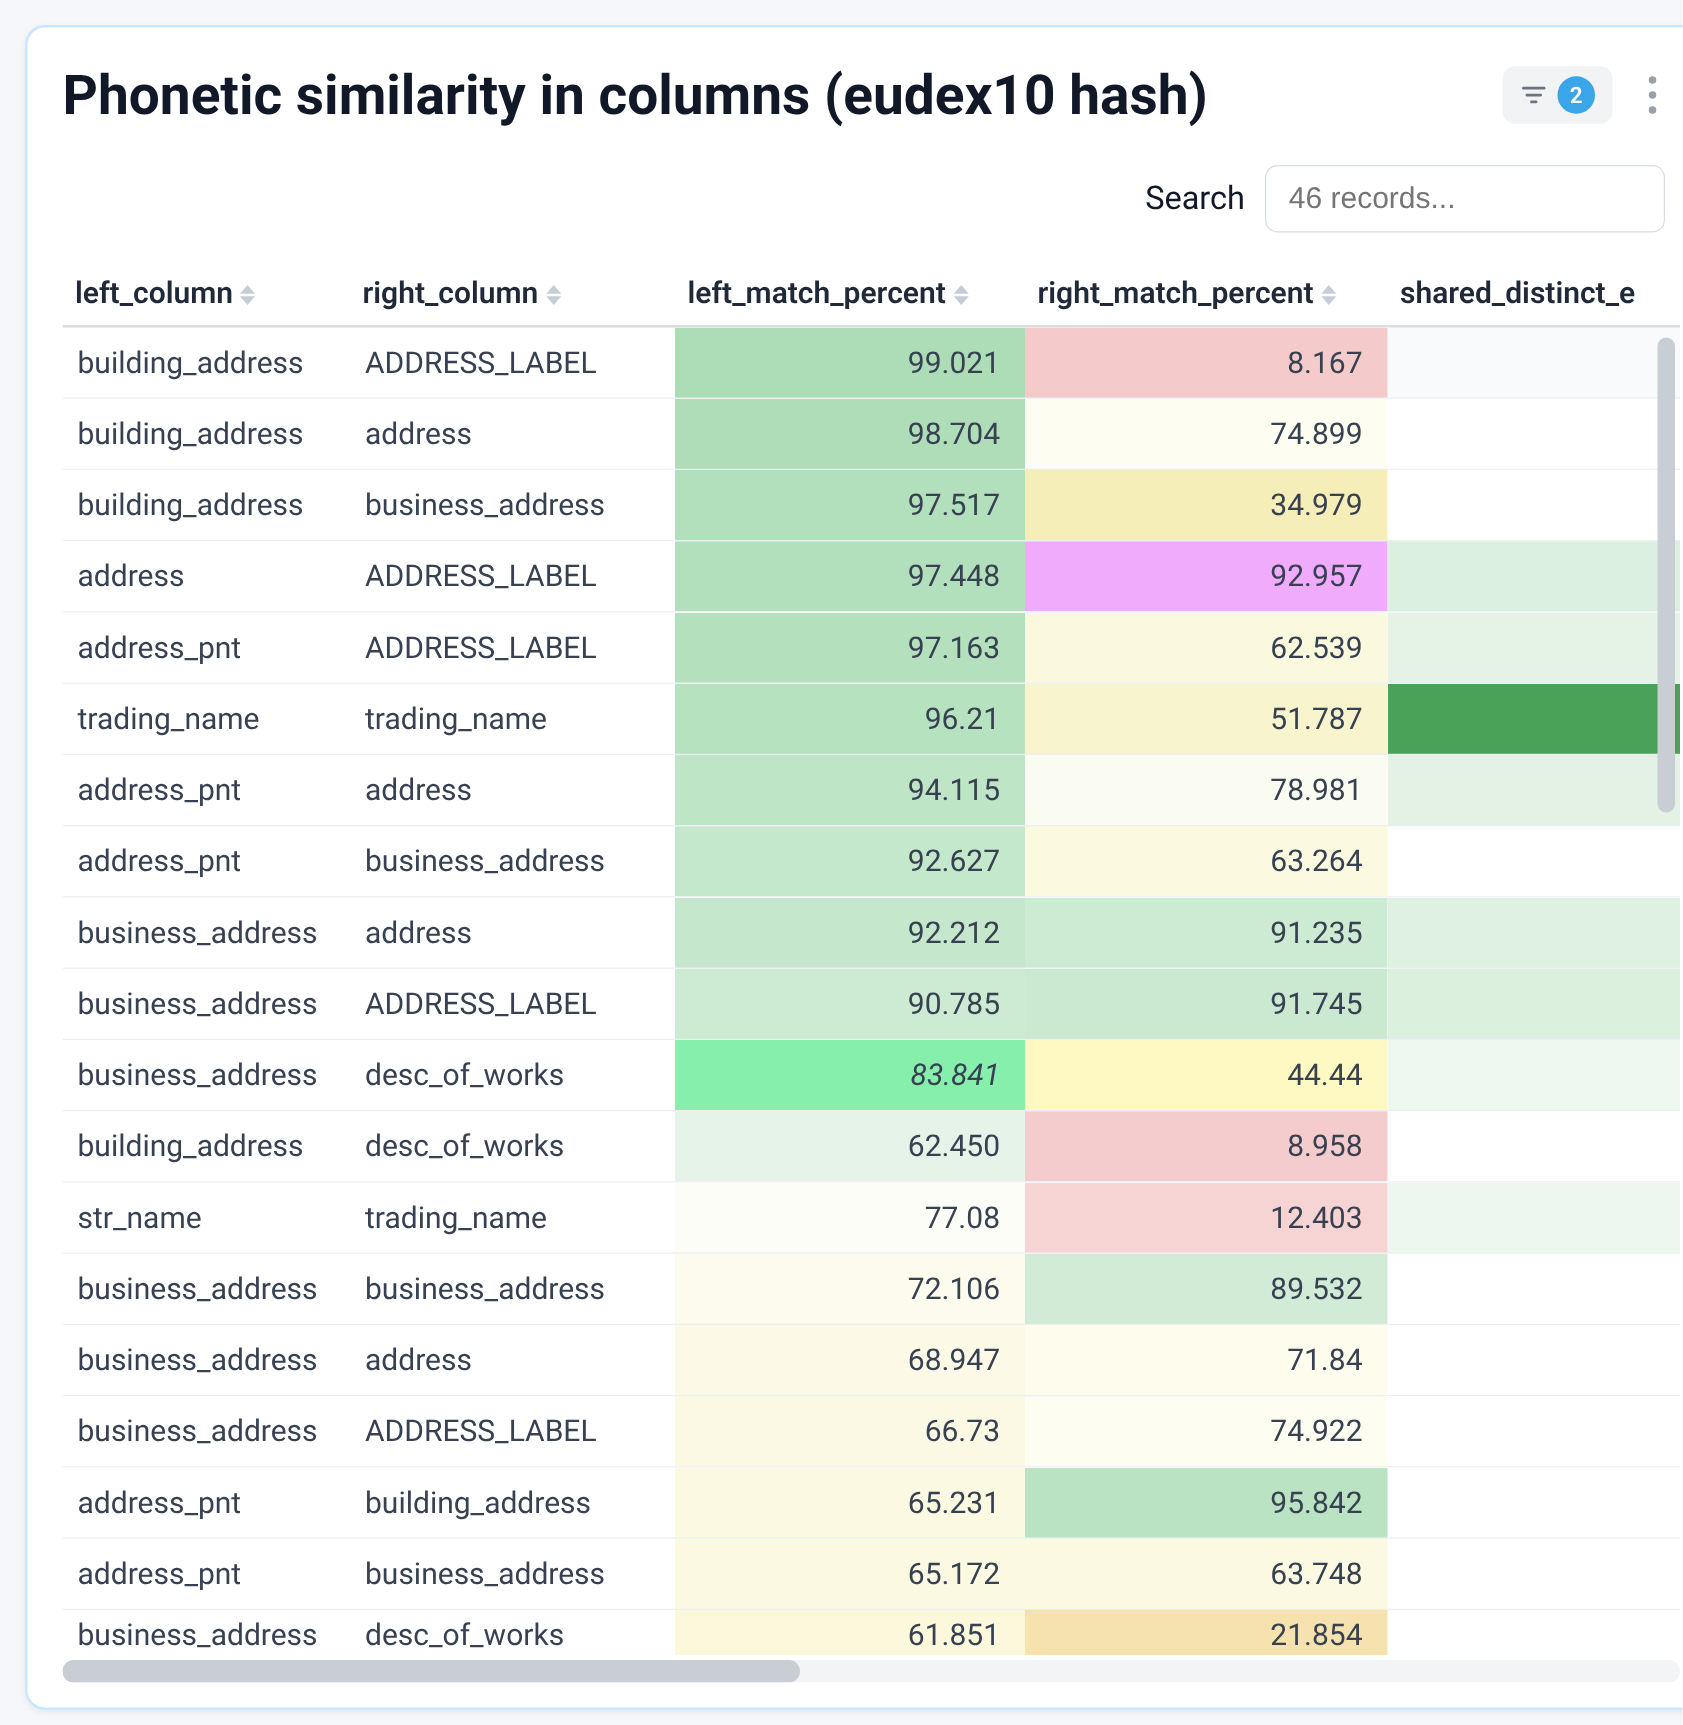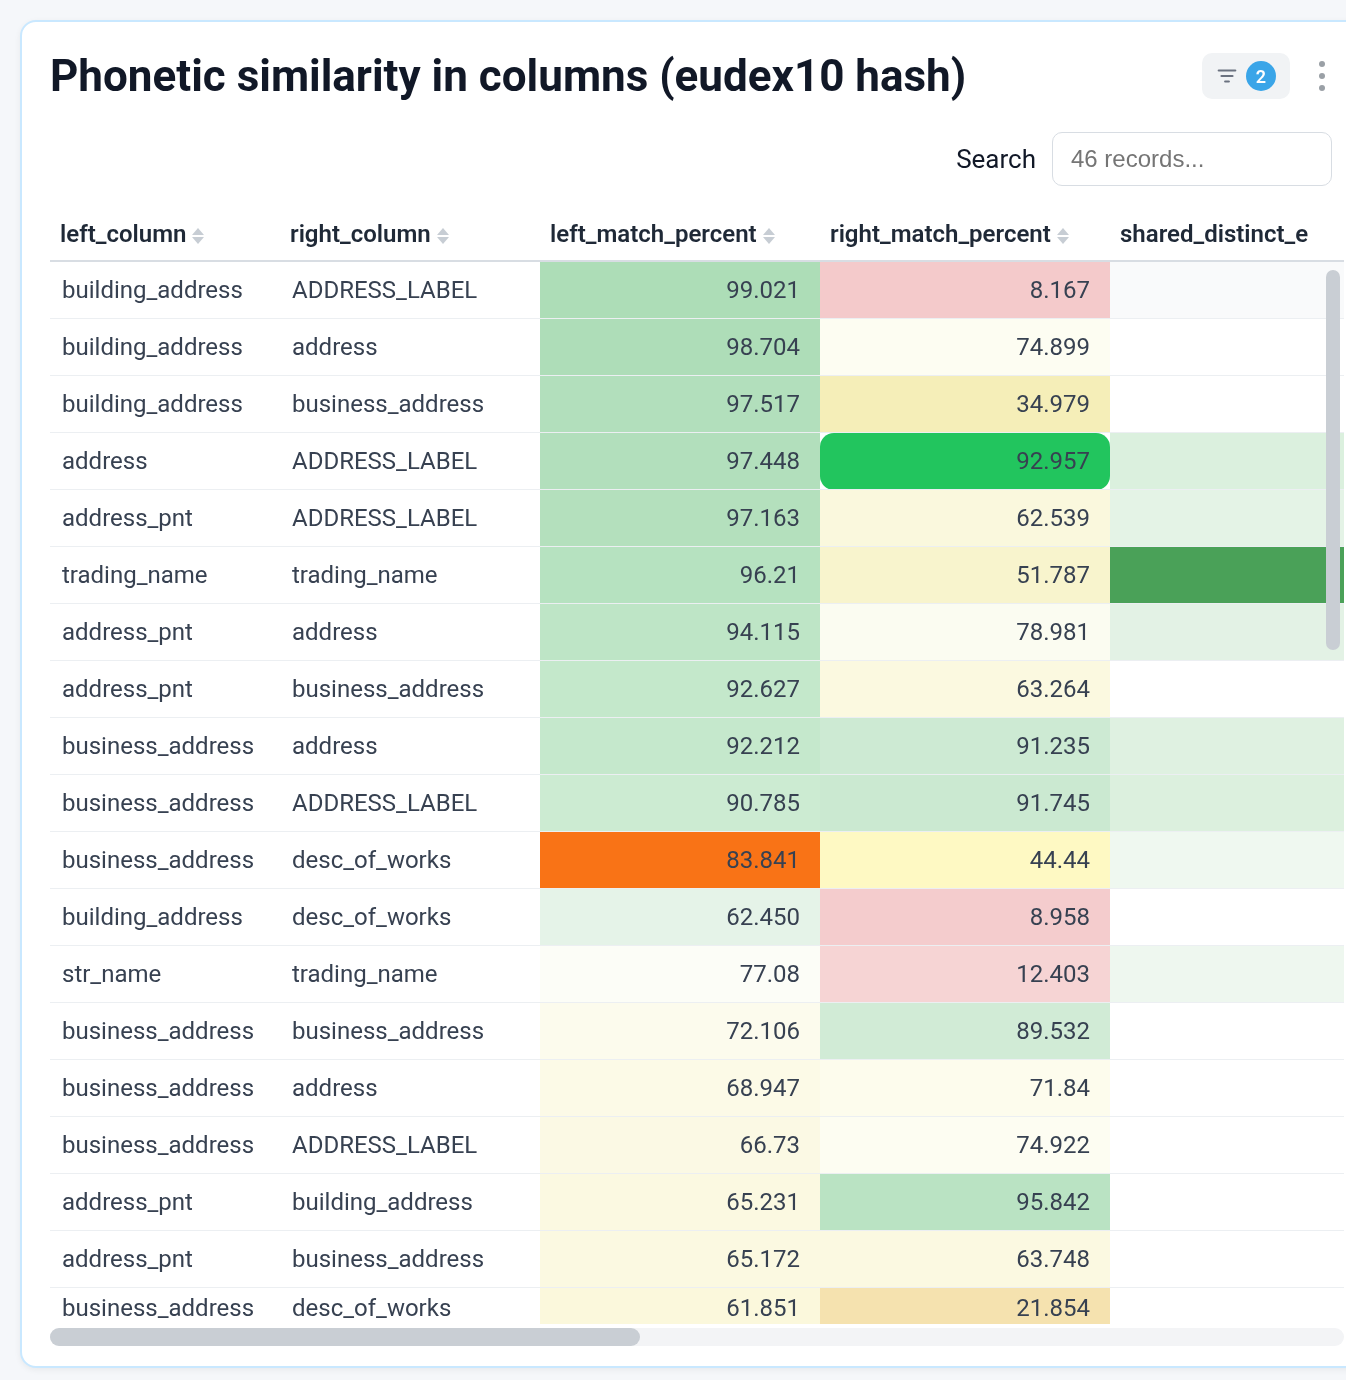--- a/index.html
+++ b/index.html
@@ -76,21 +76,21 @@
     margin-bottom: 22px;
     padding-right: 12px;
   }
   .search-label { font-size:26px; color:#111827; }
   .search-input {
     border:1px solid #d8dde3;
     border-radius:10px;
     padding:12px 18px;
     font-size:24px;
     color:#98a1ab;
-    width: 280px;
+    width: 320px;
     outline:none;
   }
   .table-wrap {
     position:relative;
     overflow:hidden;
   }
   table {
     border-collapse: collapse;
     width: 100%;
     table-layout: fixed;
@@ -235,21 +235,21 @@
             <td>building_address</td>
             <td>business_address</td>
             <td class="num" style="background: rgb(178, 223, 188);">97.517</td>
             <td class="num" style="background: rgb(245, 238, 184);">34.979</td>
             <td style="background: rgb(255, 255, 255);"></td>
           </tr>
           <tr>
             <td>address</td>
             <td>ADDRESS_LABEL</td>
             <td class="num" style="background: rgb(178, 223, 188);">97.448</td>
-            <td class="num" style="background: #22c55e; border-radius: 14px;">92.957</td>
+            <td class="num" style="background: #f0abfc;">92.957</td>
             <td style="background: rgb(219, 240, 222);"></td>
           </tr>
           <tr>
             <td>address_pnt</td>
             <td>ADDRESS_LABEL</td>
             <td class="num" style="background: rgb(180, 224, 189);">97.163</td>
             <td class="num" style="background: rgb(250, 248, 221);">62.539</td>
             <td style="background: rgb(228, 243, 230);"></td>
           </tr>
           <tr>
@@ -283,21 +283,21 @@
           <tr>
             <td>business_address</td>
             <td>ADDRESS_LABEL</td>
             <td class="num" style="background: rgb(204, 235, 210);">90.785</td>
             <td class="num" style="background: rgb(203, 233, 209);">91.745</td>
             <td style="background: rgb(220, 240, 222);"></td>
           </tr>
           <tr>
             <td>business_address</td>
             <td>desc_of_works</td>
-            <td class="num" style="background: #f97316;">83.841</td>
+            <td class="num" style="background: #86efac; font-style: italic;">83.841</td>
             <td class="num" style="background: #fef9c3;">44.44</td>
             <td style="background: rgb(239, 248, 240);"></td>
           </tr>
           <tr>
             <td>building_address</td>
             <td>desc_of_works</td>
             <td class="num" style="background: rgb(229, 243, 232);">62.450</td>
             <td class="num" style="background: rgb(244, 204, 205);">8.958</td>
             <td style="background: rgb(255, 255, 255);"></td>
           </tr>

